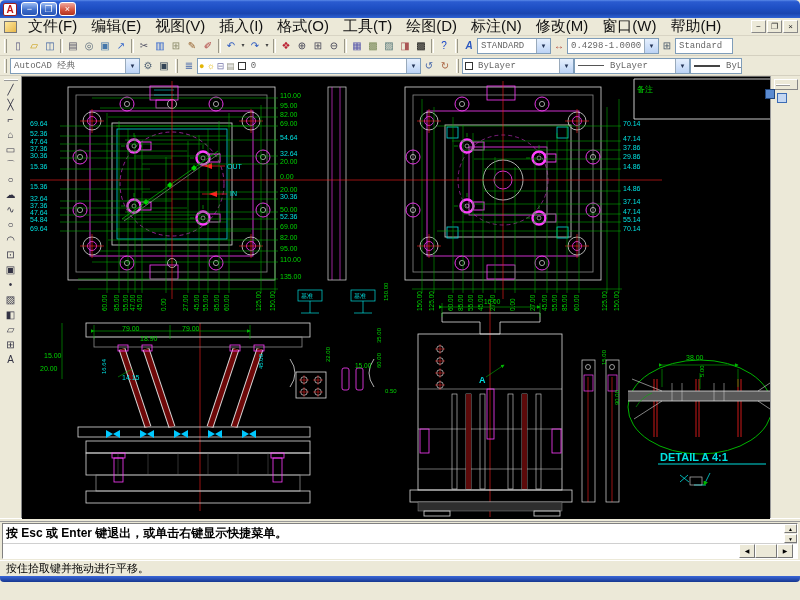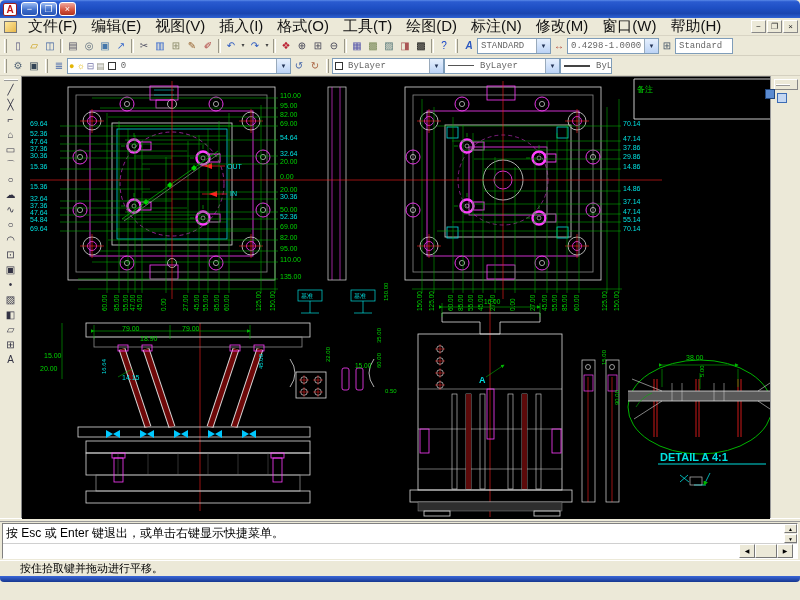--- a/index.html
+++ b/index.html
@@ -64,32 +64,32 @@
   .tab.active { background:#fff; font-weight:bold; color:#000; }
   .hscroll { flex:1; display:flex; align-items:stretch; background:#f0eee4; border:1px solid #c8c4b4; }
   .sbtn { width:15px; background:#ece9d8; border:1px solid; border-color:#fff #777 #777 #fff; font-size:6px; line-height:14px; text-align:center; }
   .sthumb { width:90px; background:#ece9d8; border:1px solid; border-color:#fff #777 #777 #fff; }
 
   
   .splitter { height:4px; background:#ece9d8; border-top:1px solid #fff; border-bottom:1px solid #999; }
   .cmdwin { height:38px; background:#ece9d8; padding:1px 2px; }
   .cmdbox { height:36px; background:#fff; border:1px solid; border-color:#808080 #fff #fff #808080; display:flex; flex-direction:column; }
   .cmdhist { flex:1; display:flex; }
-  .cmdtext { flex:1; font-size:12px; padding:1px 3px; color:#000; white-space:nowrap; overflow:hidden; }
+  .cmdtext { flex:1; font-size:12px; padding:1px 3px; color:#000; white-space:nowrap; overflow:hidden;font-weight:bold; }
   .vscroll { width:13px; display:flex; flex-direction:column; justify-content:space-between; background:#f0eee4; }
   .vsb { height:9px; background:#ece9d8; border:1px solid; border-color:#fff #777 #777 #fff; font-size:5px; line-height:8px; text-align:center; }
   .cmdinput { height:15px; border-top:1px solid #d0d0d0; display:flex; align-items:stretch; }
   .cmdprompt { flex:1; font-size:12px; padding:0 3px; }
   .minihs { display:flex; width:58px; }
   .minihs .sbtn { width:16px; font-size:6px; line-height:12px; }
   .minihs .box { width:22px; background:#ece9d8; border:1px solid; border-color:#fff #777 #777 #fff; }
 
   
   .statusbar { height:16px; background:#ece9d8; border-top:1px solid #fff; display:flex; align-items:center; }
-  .statustext { font-size:11px; color:#000; padding-left:20px; }
+  .statustext { font-size:11px; color:#000; padding-left:6px; }
   .bluebar { height:6px; background:linear-gradient(#3a67d8,#16378f); border-radius:0 0 4px 4px; }
 
   svg text { font-family:"Liberation Sans",sans-serif; }
   .sw { stroke:#dcdcdc; fill:none; }
   .sg2 { stroke:#8a8a8a; fill:none; }
   .sm { stroke:#ff3dff; fill:none; }
   .sc { stroke:#00dcdc; fill:none; }
   .sg { stroke:#00b300; fill:none; }
   .sr { stroke:#ff2020; fill:none; }
 </style>
@@ -177,20 +177,24 @@
       <span class="arr">▼</span>
     </div>
     <span class="tbi" style="color:#456">⊞</span>
     <div class="combo" style="width:58px">
       <span class="val">Standard</span>
     </div>
   </div>
 
   <div class="tbrow">
     <div class="grip"></div>
+    <div class="combo" style="width:130px">
+      <span class="val">AutoCAD 经典</span>
+      <span class="arr">▼</span>
+    </div>
     <span class="tbi" style="color:#567">⚙</span>
     <span class="tbi" style="color:#345">▣</span>
     <div class="grip"></div>
     <span class="tbi" style="color:#46a">≣</span>
     <div class="combo" style="width:224px">
       <span class="icons">
           <span class="lyi" style="color: rgb(227, 181, 5);">●</span>
           <span class="lyi" style="color: rgb(227, 181, 5);">☼</span>
           <span class="lyi" style="color: rgb(119, 119, 170);">⊟</span>
           <span class="lyi" style="color: rgb(153, 153, 136);">▤</span>

